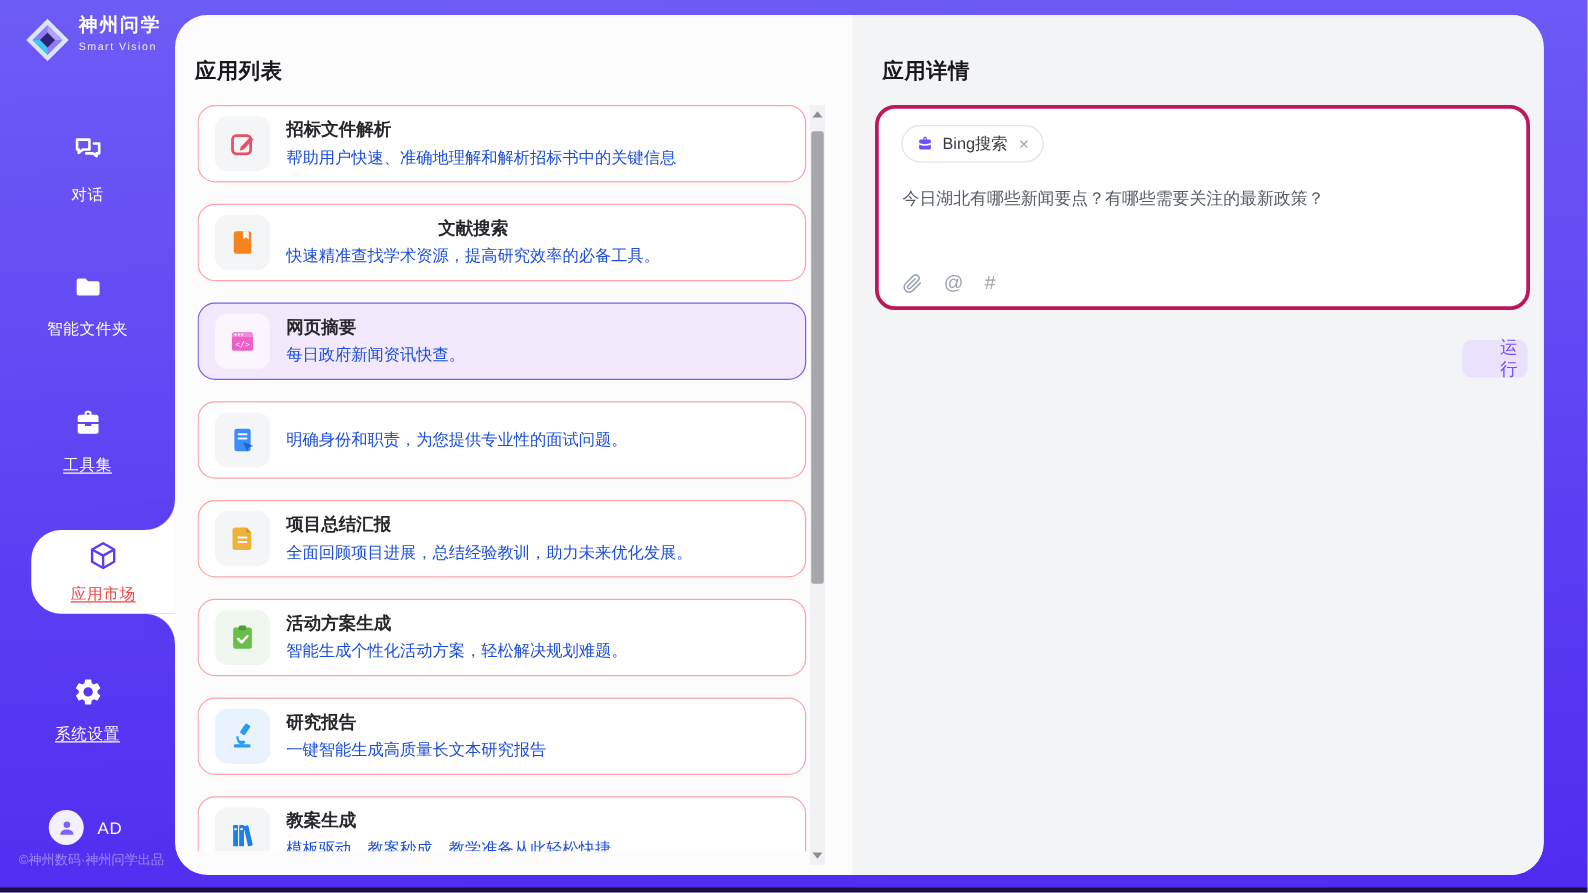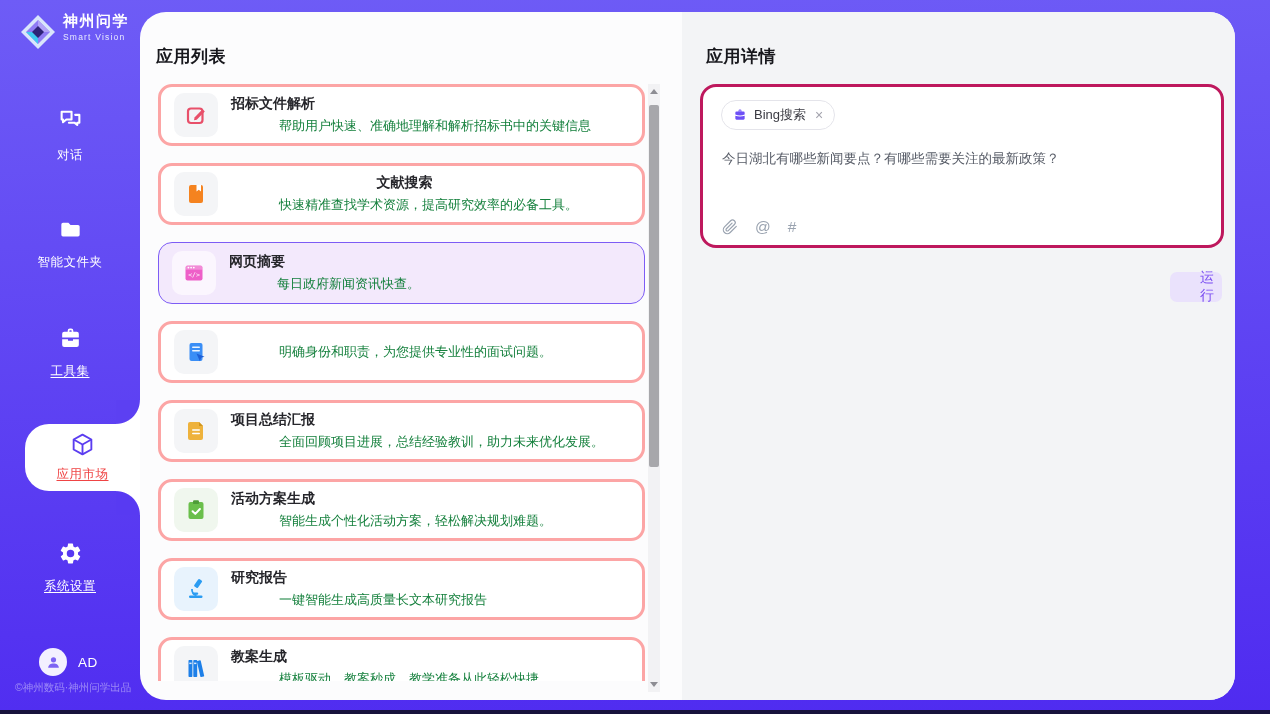--- a/index.html
+++ b/index.html
@@ -40,28 +40,28 @@
   
   .container { position:absolute; left:140px; top:12px; width:1095px; height:688px;
     background:#fcfcfd; border-radius:26px; overflow:hidden; }
 
   .left-panel { position:absolute; left:0; top:0; width:542px; height:100%; }
   .panel-title { position:absolute; top:33px; font-size:17px; font-weight:bold; color:#17171c; letter-spacing:.5px; }
   .left-panel .panel-title { left:16px; }
 
   .app-list { position:absolute; left:18px; top:72px; width:489px; height:597px; overflow:hidden; }
   .app-card { position:absolute; left:0; width:487px; height:62px; background:#fff;
-    border:3px solid #fca5a5; border-radius:14px; display:flex; align-items:center; gap:13px;
+    border:1px solid #fca5a5; border-radius:14px; display:flex; align-items:center; gap:13px;
     padding-left:13px; cursor:pointer; }
   .app-card.selected { background:#f3e9fc; border:1.5px solid #7d5cf5; }
   .app-icon { width:44px; height:44px; border-radius:10px; display:flex; align-items:center; justify-content:center; flex:none; }
   .app-icon svg { width:24px; height:24px; }
   .app-texts { display:flex; flex-direction:column; gap:4px; }
   .app-title { font-size:14px; font-weight:bold; color:#26262b; }
-  .app-desc { font-size:13px; color:#15803d;margin-left:48px; }
+  .app-desc { font-size:13px; color:#1d4ed8; }
 
   .scrollbar { position:absolute; left:508px; top:72px; width:12px; height:608px; background:#f2f2f4; }
   .sb-up { position:absolute; top:5px; left:2px; width:0; height:0;
     border-left:4px solid transparent; border-right:4px solid transparent; border-bottom:5px solid #8d8d93; cursor:pointer; }
   .sb-down { position:absolute; bottom:5px; left:2px; width:0; height:0;
     border-left:4px solid transparent; border-right:4px solid transparent; border-top:5px solid #8d8d93; cursor:pointer; }
   .sb-thumb { position:absolute; left:1px; top:21px; width:10px; height:362px; background:#a7a7ab; border-radius:2px; cursor:pointer; }
 
   .right-panel { position:absolute; left:542px; top:0; width:553px; height:100%; background:#f3f4f6; }
   .right-panel .panel-title { left:24px; }

